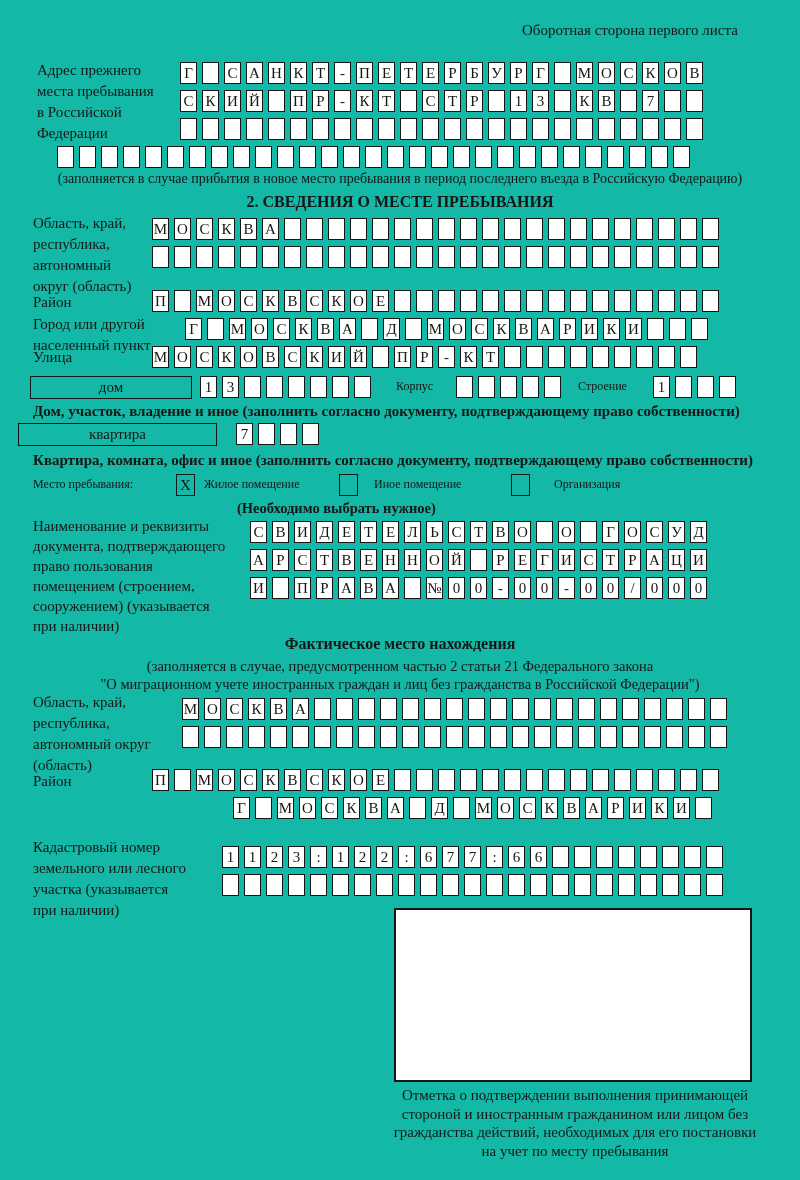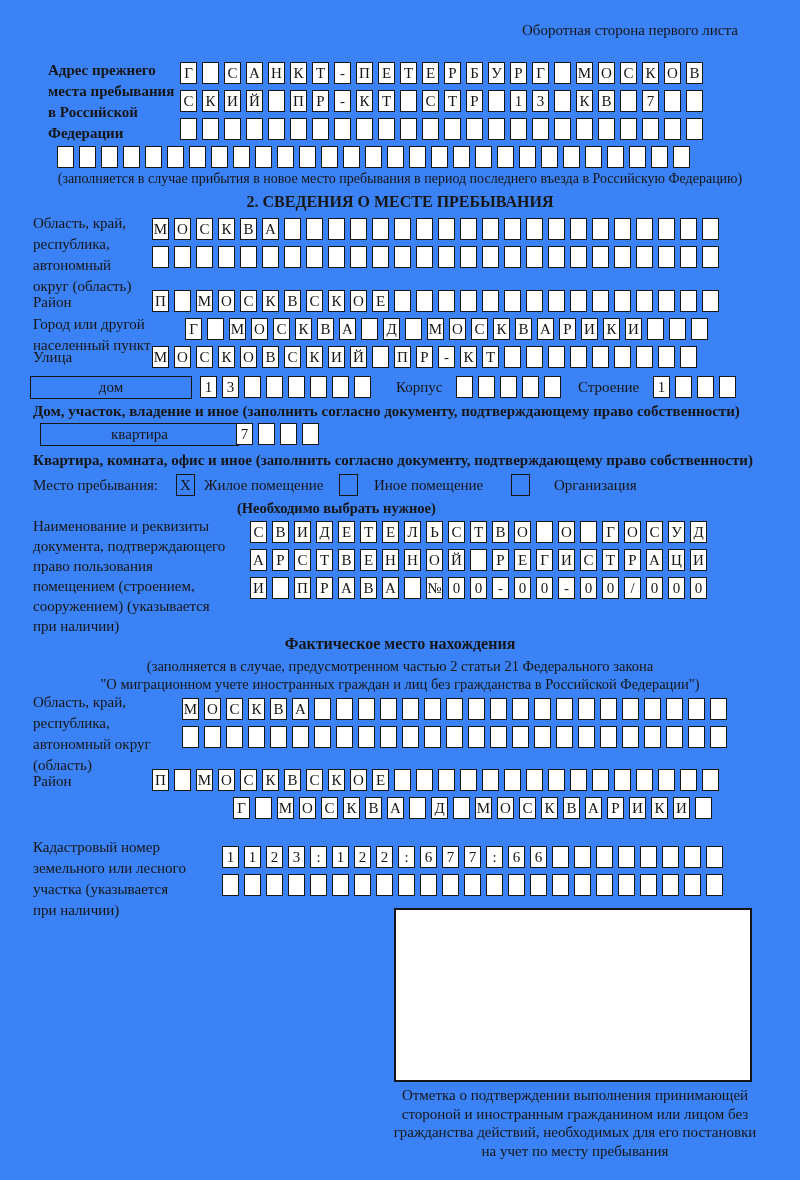--- a/index.html
+++ b/index.html
@@ -1,51 +1,51 @@
 <!DOCTYPE html>
 <html><head>
 <meta charset="utf-8">
 <style>
   html,body { margin:0; padding:0; background:#ffffff; }
   .page {
-    position:relative; width:800px; height:1180px; background:#3b82f6;
+    position:relative; width:800px; height:1180px; background:#14b8a6;
     font-family:"Liberation Serif", serif; color:#161616; overflow:hidden;
   }
   .lbl { position:absolute; font-size:15px; line-height:21px; white-space:pre-line; }
   .hdr-note { position:absolute; top:22px; left:522px; font-size:15px; }
   .title { position:absolute; left:0; width:800px; text-align:center; font-size:16px; font-weight:bold; }
   .note { position:absolute; font-size:14px;font-weight:bold; }
   .note-c { position:absolute; left:0; width:800px; text-align:center; font-size:14px; }
   .row { position:absolute; display:flex; gap:5px; }
   .cell {
     width:15px; height:20px; border:1.9px solid #161616; background:#fff;
     display:flex; align-items:center; justify-content:center;
     font-size:15px; font-family:"Liberation Serif", serif; flex:0 0 auto;
   }
   .labelbox {
     position:absolute; height:21px; border:1.8px solid #161616;
     display:flex; align-items:center; justify-content:center; font-size:15px;
   }
-  .inline-lbl { position:absolute; font-size:15px; }
+  .inline-lbl { position:absolute; font-size:12px; }
   .chk {
     position:absolute; width:17px; height:20px; border:1.8px solid #161616;
     display:flex; align-items:center; justify-content:center; font-size:15px;
   }
   .stamp-box { position:absolute; left:394px; top:908px; width:354px; height:170px; border:2px solid #161616; background:#fff; }
   .stamp-note { position:absolute; left:365px; top:1086px; width:420px; text-align:center; font-size:15px; line-height:18.5px; white-space:pre-line; }
   .fact-note { position:absolute; left:0; width:800px; text-align:center; font-size:14.5px; }
 </style>
 </head>
 <body>
 
 <div class="page">
 
   <div class="hdr-note">Оборотная сторона первого листа</div>
 
-  <div class="lbl" style="left:48px; top:60px; width:155px;font-weight:bold;">Адрес прежнего
+  <div class="lbl" style="left:37px; top:60px; width:155px;">Адрес прежнего
 места пребывания
 в Российской
 Федерации</div>
   <div class="row" style="left:180px; top:62px;">
       <div class="cell">Г</div>
       <div class="cell"></div>
       <div class="cell">С</div>
       <div class="cell">А</div>
       <div class="cell">Н</div>
       <div class="cell">К</div>
@@ -325,21 +325,21 @@
     </div>
   <div class="inline-lbl" style="left:578px; top:379px;text-align:center;">Строение</div>
   <div class="row" style="left:653px; top:376px;">
       <div class="cell">1</div>
       <div class="cell"></div>
       <div class="cell"></div>
       <div class="cell"></div>
     </div>
   <div class="note" style="left:33px; top:403px; font-size:15px;">Дом, участок, владение и иное (заполнить согласно документу, подтверждающему право собственности)</div>
 
-  <div class="labelbox" style="left:40px; top:423px; width:197px;">квартира</div>
+  <div class="labelbox" style="left:18px; top:423px; width:197px;">квартира</div>
   <div class="row" style="left:236px; top:423px;">
       <div class="cell">7</div>
       <div class="cell"></div>
       <div class="cell"></div>
       <div class="cell"></div>
     </div>
   <div class="note" style="left:33px; top:452px; font-size:15px;">Квартира, комната, офис и иное (заполнить согласно документу, подтверждающему право собственности)</div>
 
   <div class="inline-lbl" style="left:33px; top:477px;">Место пребывания:</div>
   <div class="chk" style="left:176px; top:474px;">X</div>

